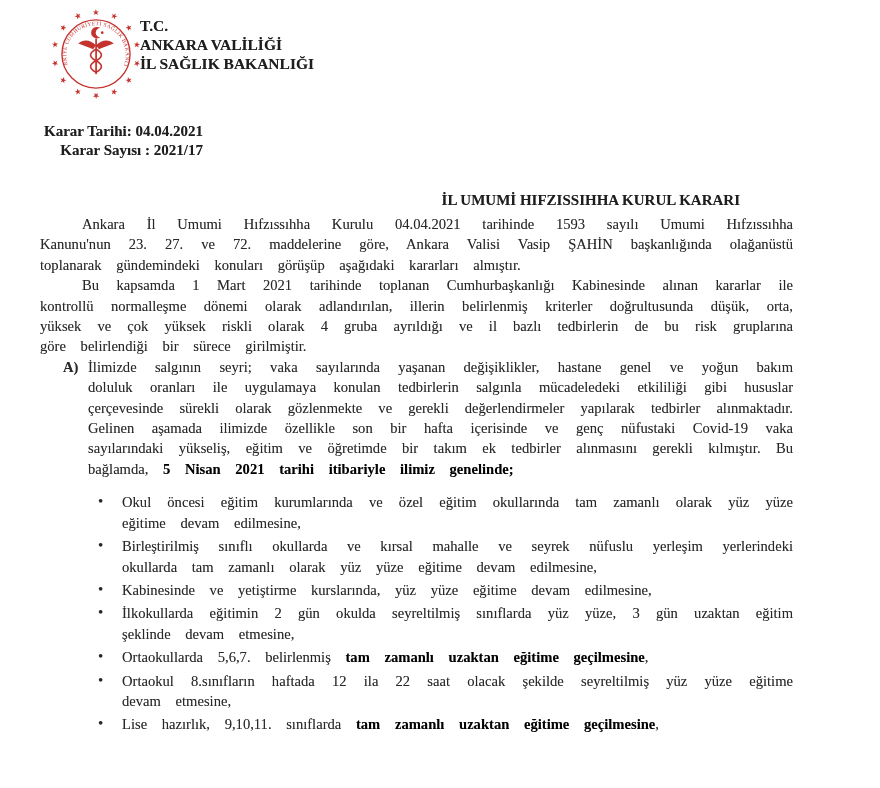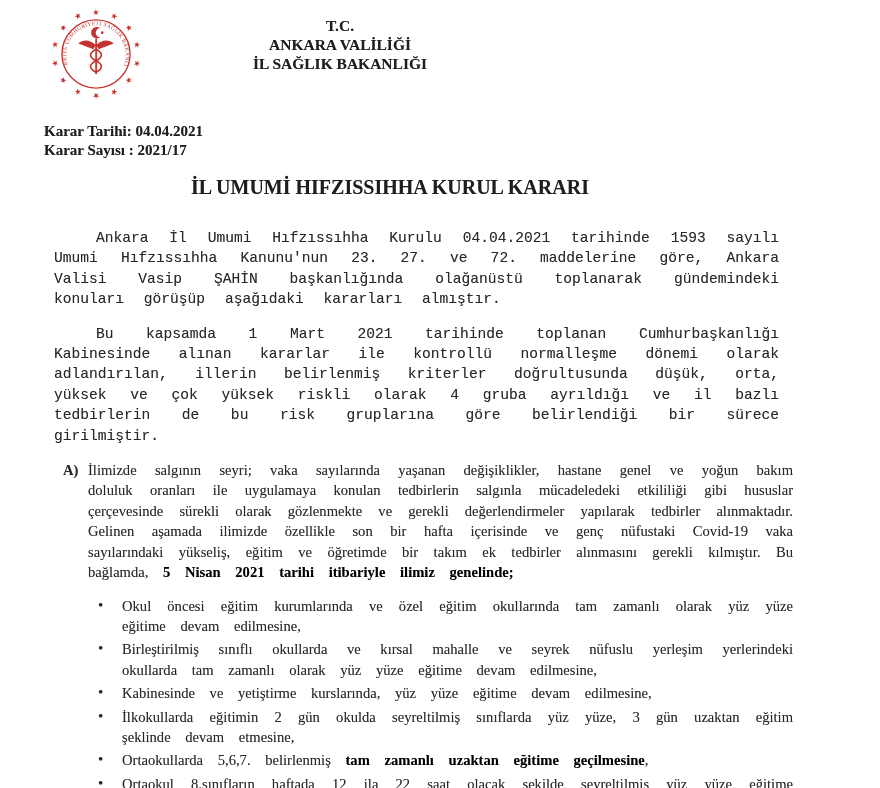--- a/index.html
+++ b/index.html
@@ -12,44 +12,45 @@
     color:#282828;
     overflow:hidden;
   }
   
   .emblem{
     position:absolute;left:44px;top:6px;width:104px;height:96px;
     color:#c5332f;
   }
   .letterhead{
     position:absolute;left:140px;top:16px;width:400px;
-    text-align:center;font-weight:bold;font-size:15.5px;line-height:19px;
+    font-weight:bold;font-size:15.5px;line-height:19px;
     color:#1e1e1e;
     text-shadow:0 0 .5px rgba(30,30,30,.45);
   }
   
   .meta{
     position:absolute;left:44px;top:122px;
     font-weight:bold;font-size:15px;line-height:18.5px;color:#1e1e1e;
     text-shadow:0 0 .5px rgba(30,30,30,.4);
+    text-align:right;
   }
   
   .doc-title{
-    position:absolute;left:40px;top:176px;width:700px;
-    text-align:center;font-weight:bold;font-size:20px;color:#1e1e1e;
+    position:absolute;left:40px;top:192px;width:700px;
+    text-align:right;font-weight:bold;font-size:15px;color:#1e1e1e;
     text-shadow:0 0 .5px rgba(30,30,30,.4);
   }
   
   .body-text{
     position:absolute;left:40px;top:214px;width:753px;
     font-size:14.6px;line-height:20.4px;
     text-align:justify;word-spacing:11px;
     text-shadow:0 0 .5px rgba(40,40,40,.35);
   }
-  .body-text p{margin:14px;text-indent:42px;font-family:Liberation Mono, monospace;}
+  .body-text p{margin:0;text-indent:42px;}
   .item-a{position:relative;padding-left:48px;text-indent:0;margin:0;}
   .item-a .a-label{position:absolute;left:23px;top:0;font-weight:bold;}
   b{color:#000000;}
   .bullets{margin-top:13px;}
   .bullet{position:relative;padding-left:82px;margin-bottom:3px;}
   .bullet .marker{position:absolute;left:58px;top:-1px;font-size:15px;}
 </style>
 </head>
 <body>
 

